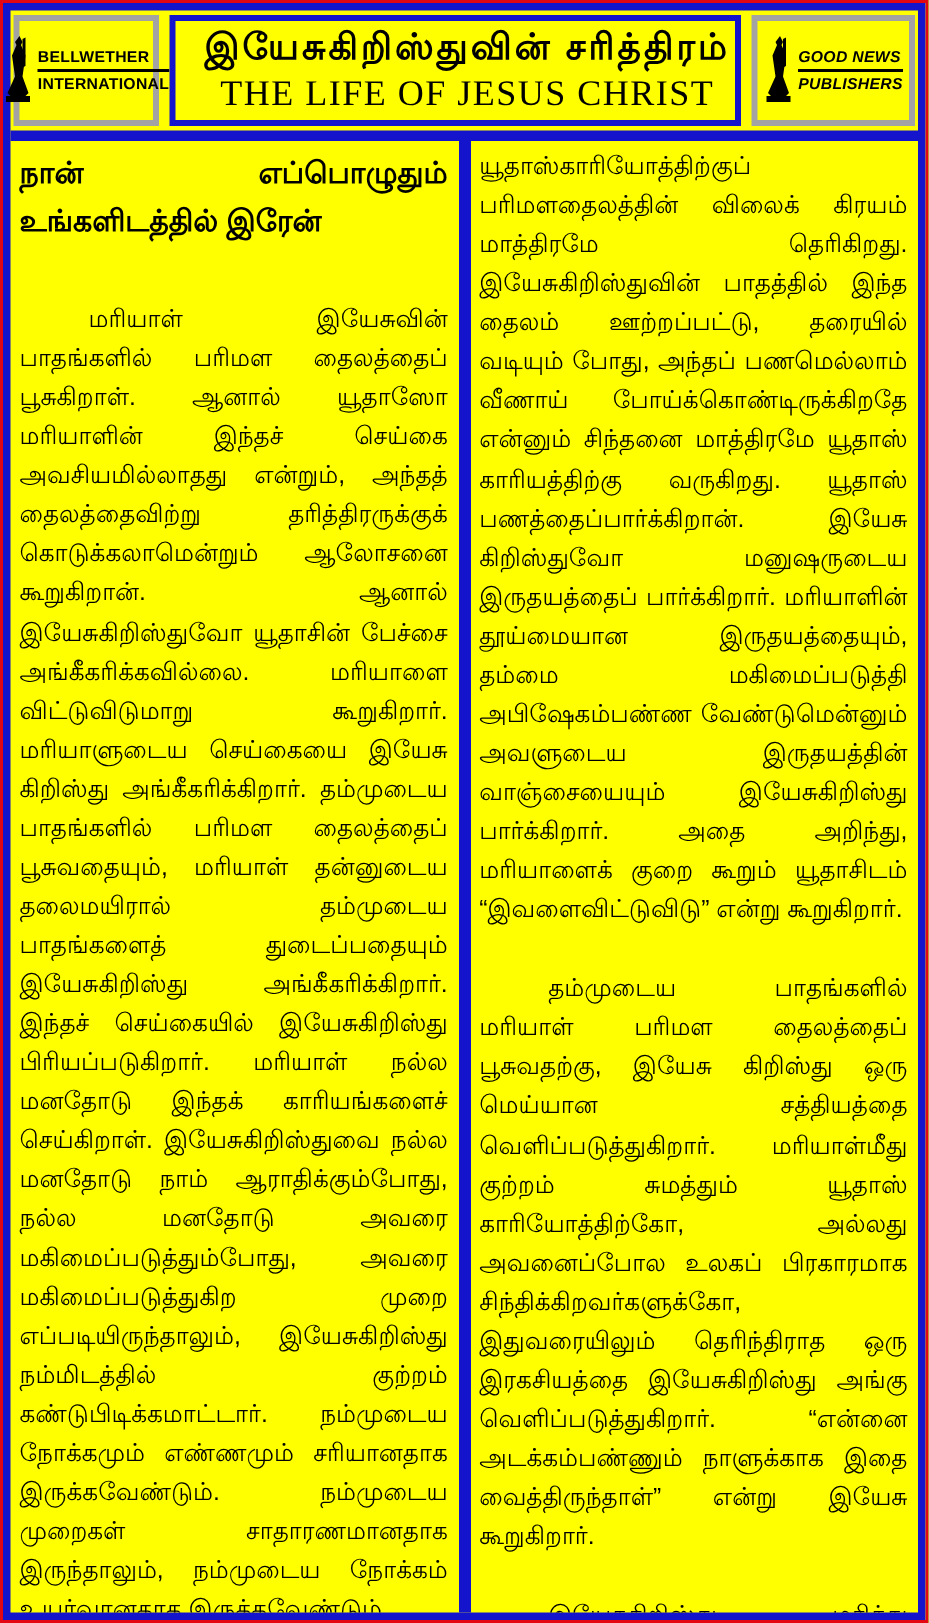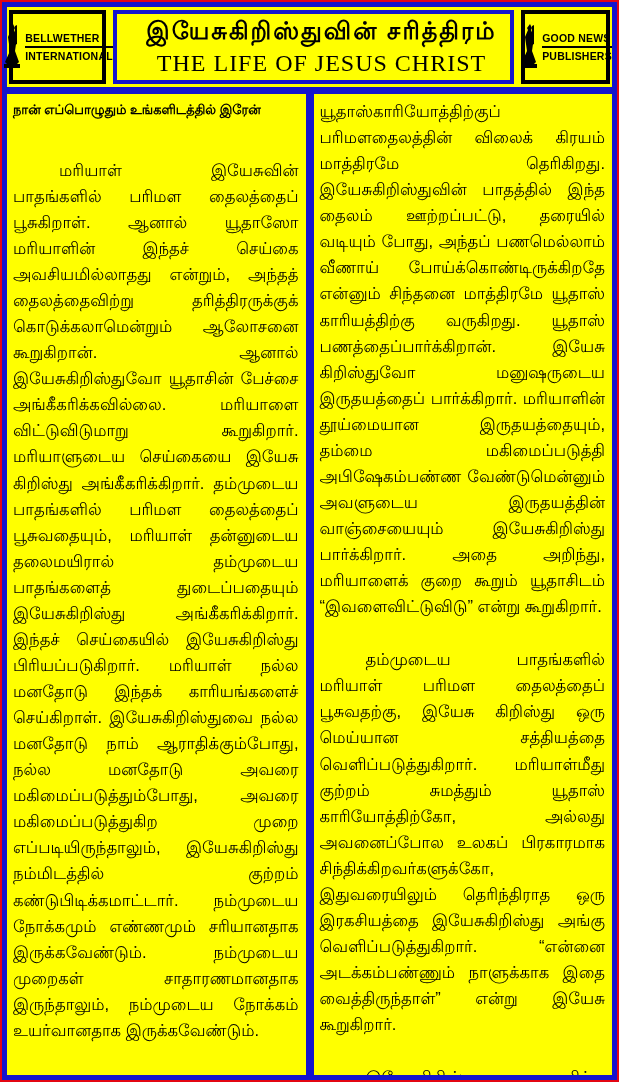--- a/index.html
+++ b/index.html
@@ -26,31 +26,31 @@
   
   .header-row {
     display: flex;
     gap: 7px;
     padding: 3px 2px 3px 2px;
     height: 80px;
     flex: 0 0 auto;
     align-items: stretch;
   }
   .logo-box {
-    border: 4px solid #000000;
+    border: 4px solid #a3a3a3;
     background: #ffff00;
     display: flex;
     align-items: center;
     justify-content: center;
     gap: 3px;
     padding: 2px 3px;
     flex: 0 0 auto;
   }
   .logo-box.left  { width: 97px; }
-  .logo-box.right { width: 89px; }
+  .logo-box.right { width: 109px; font-style: italic; }
   .logo-figure { flex: 0 0 auto; display: block; }
   .logo-text { display: flex; flex-direction: column; justify-content: center; }
   .logo-line {
     font-size: 10.5px;
     font-weight: bold;
     letter-spacing: 0.2px;
     color: #000;
     white-space: nowrap;
     line-height: 1.35;
     font-stretch: condensed;
@@ -97,21 +97,21 @@
     color: #000;
     font-size: 16.5px;
     line-height: 1.58;
   }
   .col-divider {
     flex: 0 0 auto;
     width: 8px;
     background: #1414cc;
   }
   .col-heading {
-    font-size: 13px;
+    font-size: 20px;
     font-weight: bold;
     margin: 2px 0 36px 0;
     text-align: justify;
     line-height: 1.6;
   }
   .para {
     margin: 0 0 27px 0;
     text-indent: 46px;
   }
   .para.bold { font-weight: bold; }

